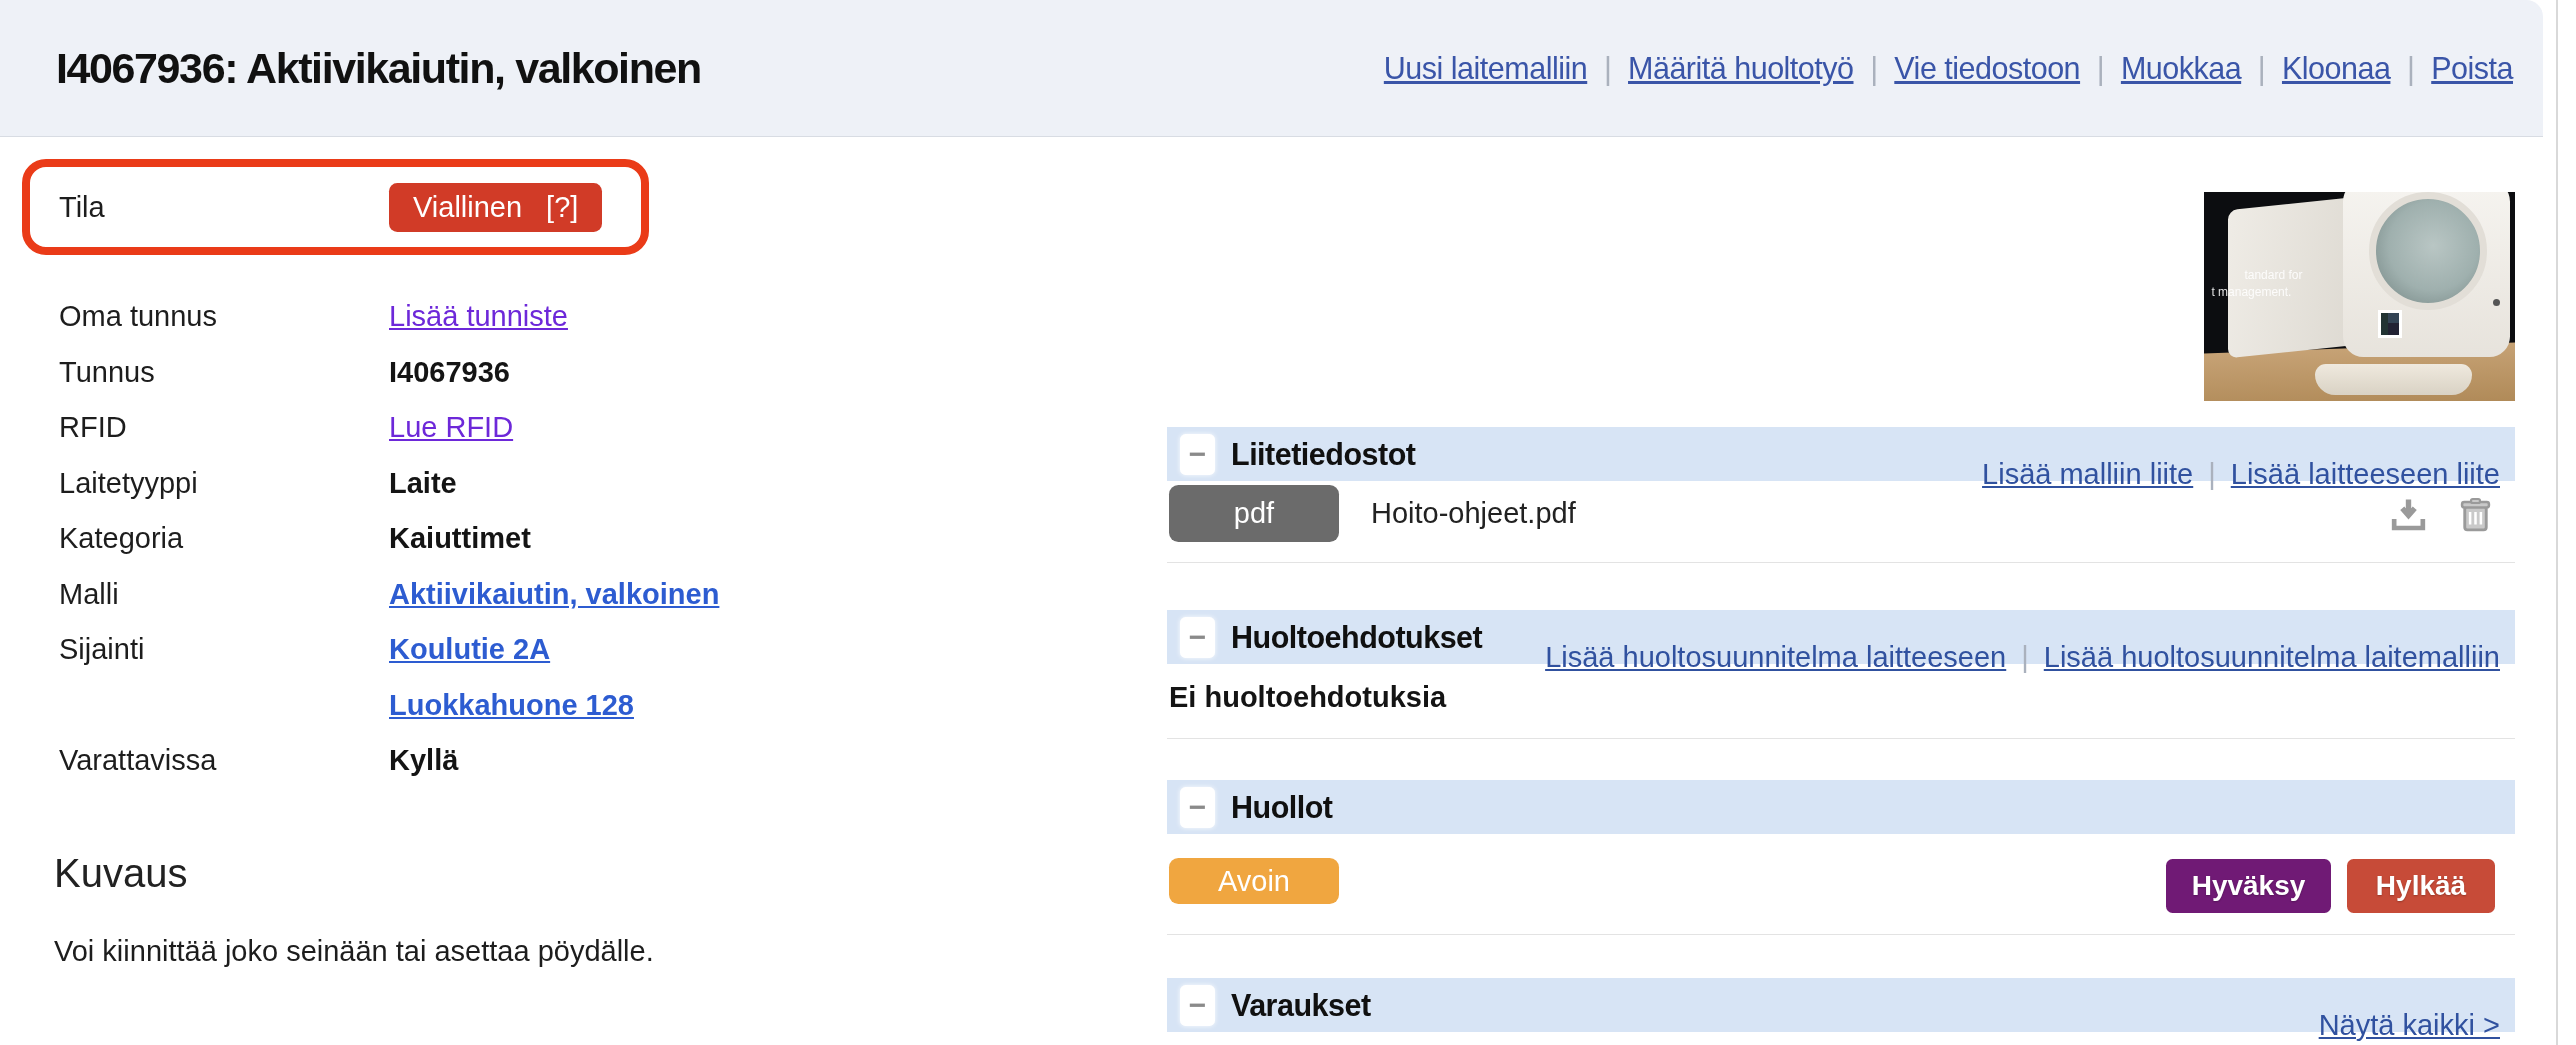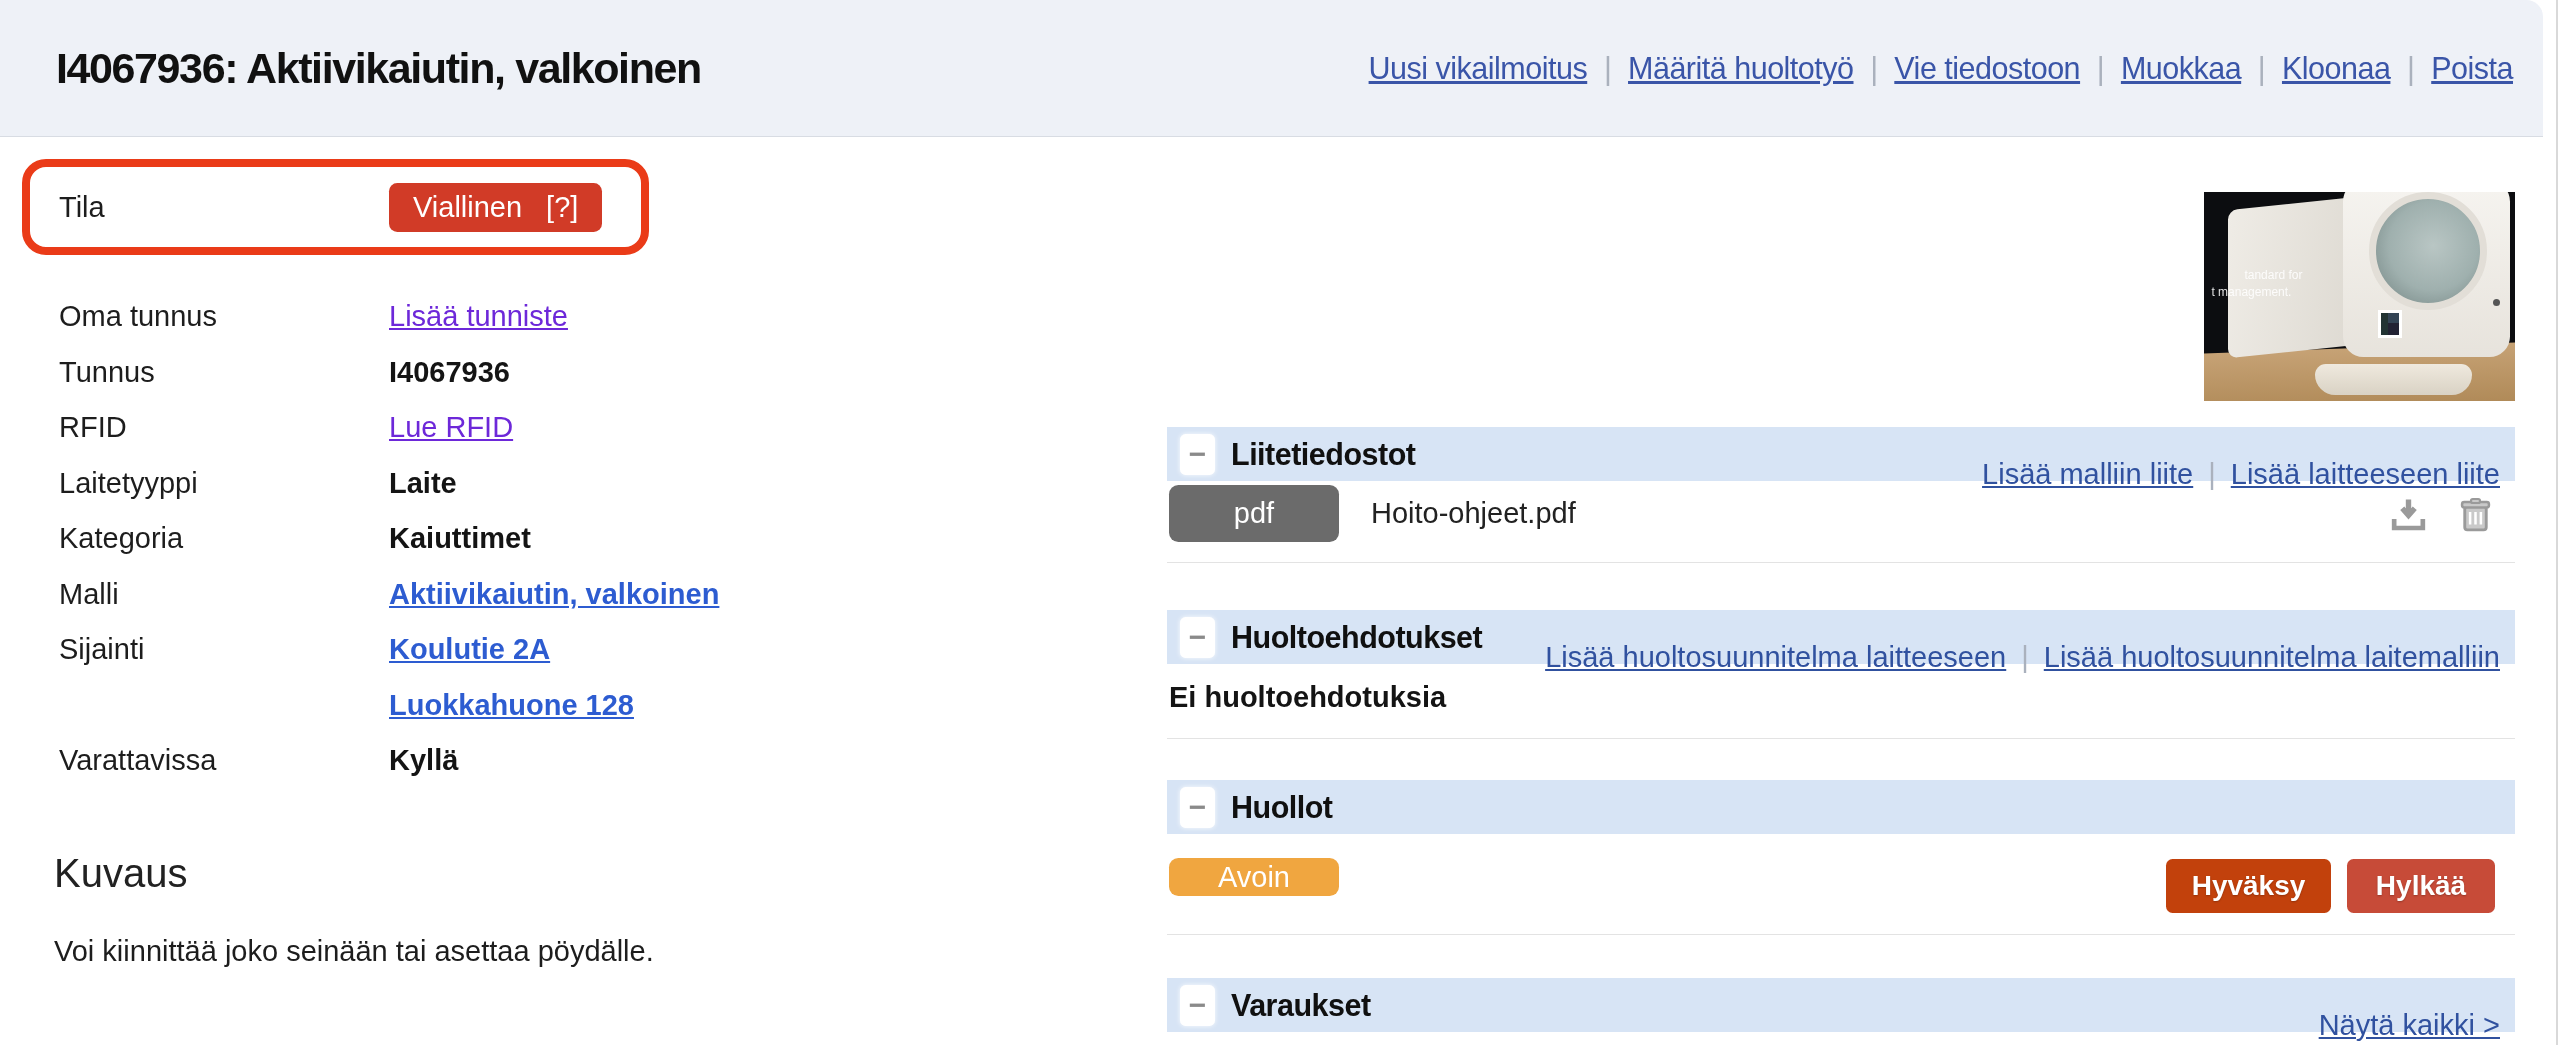--- a/index.html
+++ b/index.html
@@ -52,28 +52,28 @@
   .pdf-badge { position:absolute; left:1169px; top:485px; width:170px; height:57px; background:#6b6b6b;
     color:#fff; font-size:29px; border-radius:9.3px; display:flex; align-items:center; justify-content:center; }
   .pdf-name { position:absolute; left:1371px; top:485px; height:57px; display:flex; align-items:center;
     font-size:29px; color:#222; }
   .file-icons { position:absolute; left:2387px; top:489px; width:120px; height:52px; display:flex;
     gap:24px; align-items:center; }
   .file-icons svg { cursor:pointer; }
 
   .empty-txt { position:absolute; left:1169px; top:681px; font-size:29px; font-weight:bold; color:#141414; }
 
-  .badge-open { position:absolute; left:1169px; top:858px; width:170px; height:38px; background:#f0a640;
+  .badge-open { position:absolute; left:1169px; top:858px; width:170px; height:46px; background:#f0a640;
     color:#fff; font-size:29px; border-radius:9.3px; display:flex; align-items:center; justify-content:center; }
   .svc-text { position:absolute; left:1379px; top:858px; height:54px; display:flex; align-items:center;
     font-size:29px; color:#333; }
   .btn { position:absolute; top:859px; height:54px; border:none; border-radius:6.5px; color:#fff;
     font-size:28px; font-weight:bold; font-family:inherit; cursor:pointer;
     text-shadow:0 0.9px 1.9px rgba(0,0,0,.25); }
-  .btn-approve { left:2166px; width:165px; background:#c2410c; }
+  .btn-approve { left:2166px; width:165px; background:#701a75; }
   .btn-reject { left:2347px; width:148px; background:#c74b38; }
 
   
   .photo { position:absolute; left:2204px; top:192px; width:311px; height:209px; background:#0c0d10;
     overflow:hidden; }
   .photo .table { position:absolute; left:-10%; bottom:-5.6px; width:120%; height:59px;
     background:linear-gradient(#c6a275,#b08a58); transform:rotate(-2deg); }
   .photo .spk-side { position:absolute; left:24px; top:11px; width:139px; height:148px;
     background:linear-gradient(100deg,#efece6,#dcd8d0); transform:skewY(-6deg); border-radius:9.3px; }
   .photo .spk-front { position:absolute; left:139px; top:-11px; width:167px; height:176px;
@@ -96,21 +96,21 @@
   .scroll-line { position:absolute; left:2556px; top:0; width:1.9px; height:1046px; background:#d9d9d9; }
 </style>
 </head>
 <body>
 
 <div class="page">
 
   <div class="hdr">
     <div class="hdr-title">I4067936: Aktiivikaiutin, valkoinen</div>
     <div class="hdr-actions">
-      <a>Uusi vikailmoitus</a>
+      <a>Uusi laitemalliin</a>
       <span class="sep">|</span>
       <a>Määritä huoltotyö</a>
       <span class="sep">|</span>
       <a>Vie tiedostoon</a>
       <span class="sep">|</span>
       <a>Muokkaa</a>
       <span class="sep">|</span>
       <a>Kloonaa</a>
       <span class="sep">|</span>
       <a>Poista</a>

